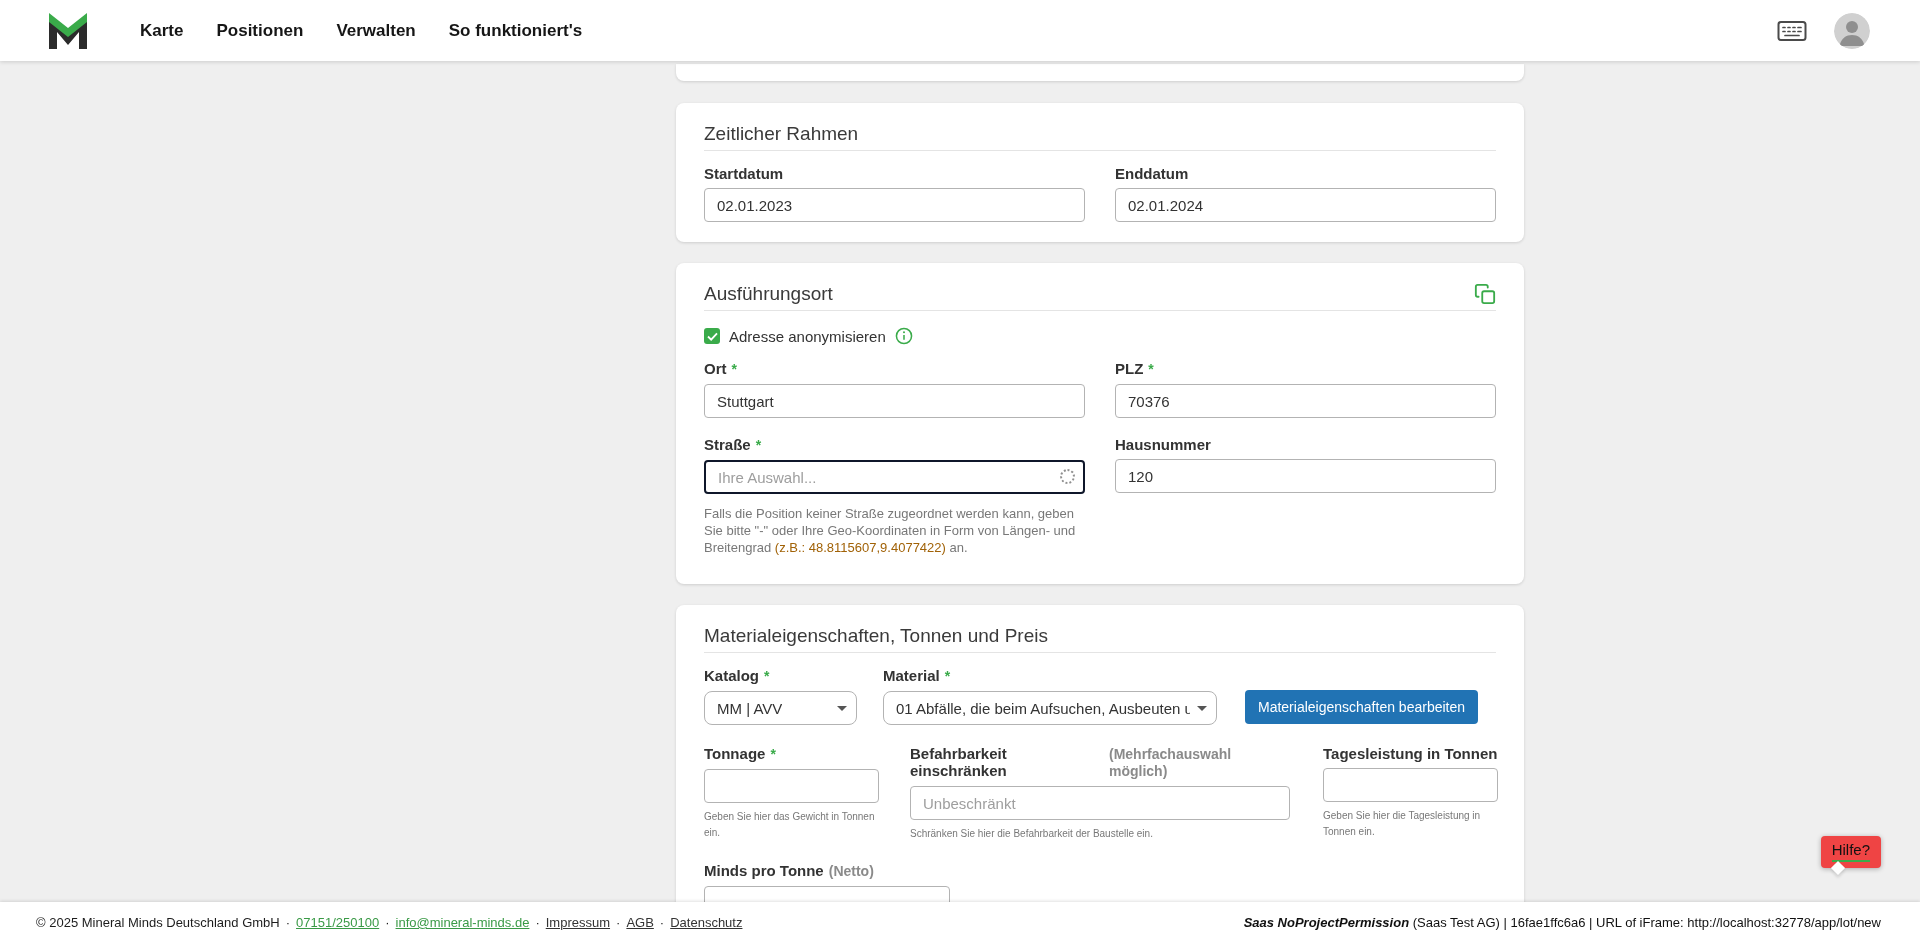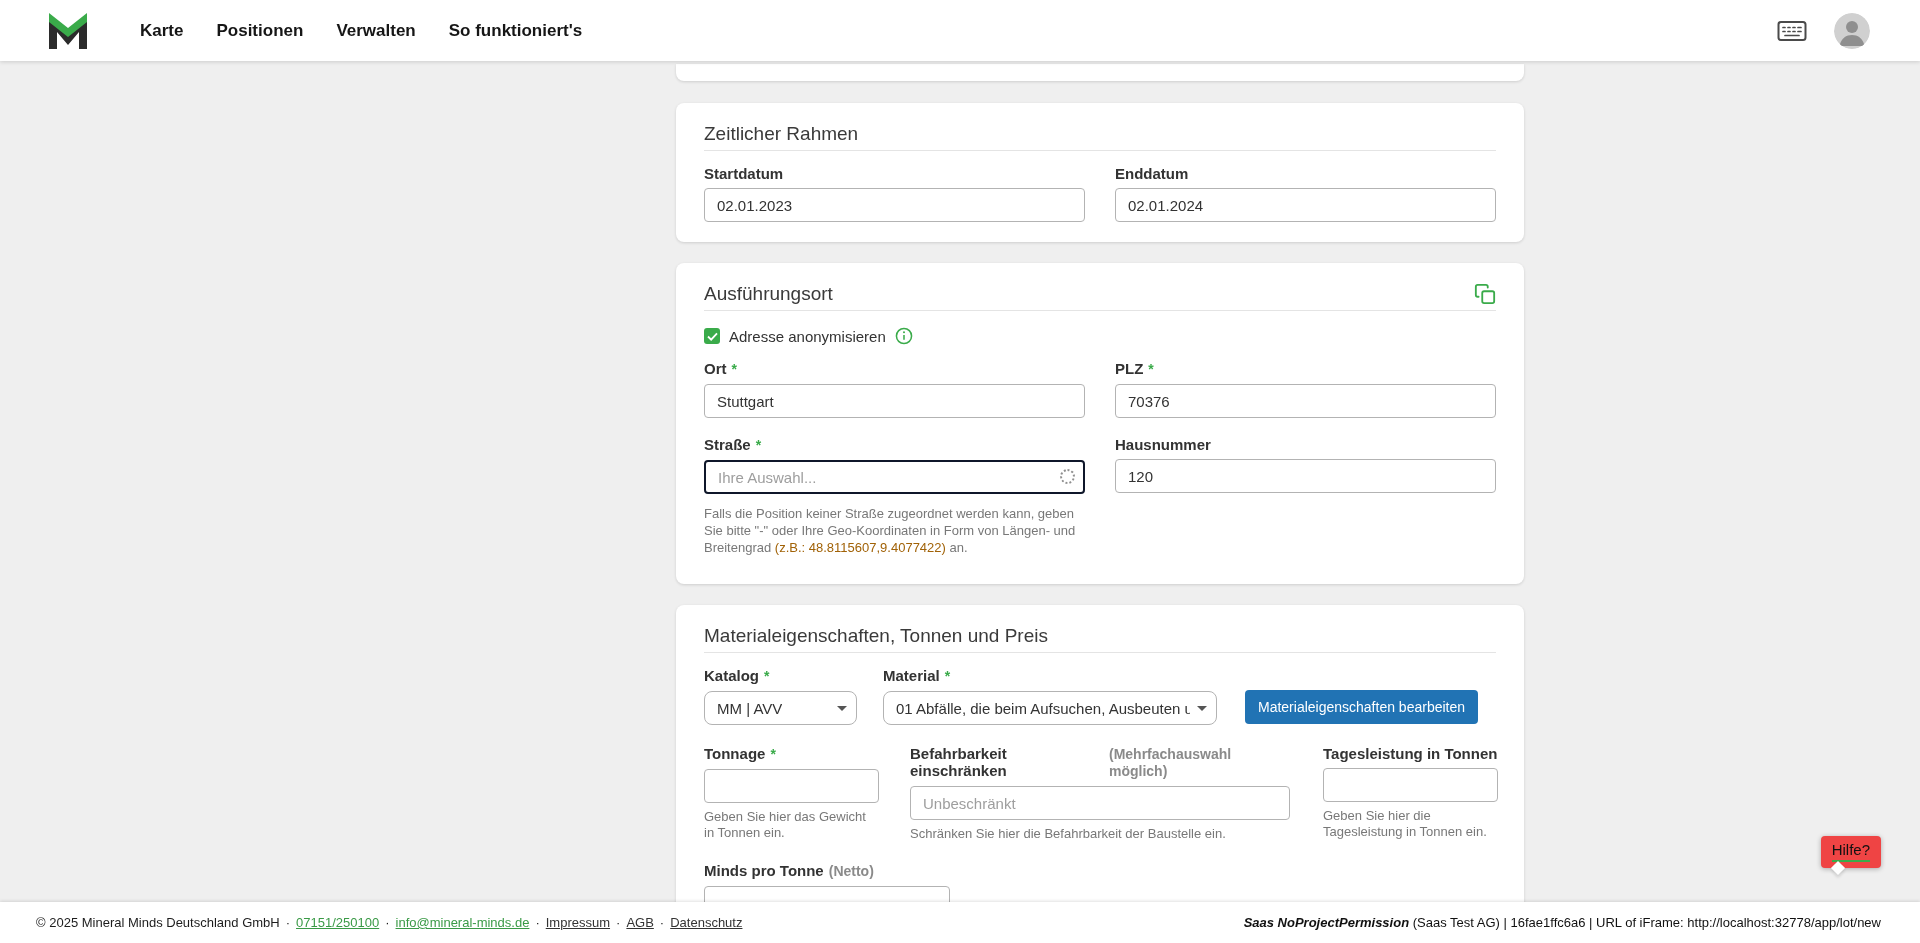--- a/index.html
+++ b/index.html
@@ -100,21 +100,21 @@
   }
 
   
   .col-katalog { width:153px; flex:none; }
   .col-material { width:334px; flex:none; margin-left:26px; }
   .btn-wrap { margin-left:28px; margin-top:23px;border-radius:6px; }
   .col-tonnage { width:175px; flex:none; }
   .col-befahr { width:380px; flex:none; margin-left:31px; }
   .col-tages { width:175px; flex:none; margin-left:33px; }
   .col-befahr .field-label { white-space:normal; }
-  .helper { margin-top:6px; font-size:13px; color:#787878; line-height:16px; }
+  .helper { margin-top:6px; font-size:10px; color:#787878; line-height:16px; }
   .col-preis { width:246px; flex:none; }
 
   
   .help-bubble {
     position:absolute; top:836px; right:39px; z-index:60;
     background:#ef4444; border-radius:4px; box-shadow:0 1px 5px rgba(0,0,0,.3);
     padding:5px 11px 6px; cursor:pointer;
   }
   .help-label { font-size:15px; color:#111; border-bottom:2px solid #3aab4a; padding-bottom:2px; display:inline-block; }
   .help-bubble::after {

